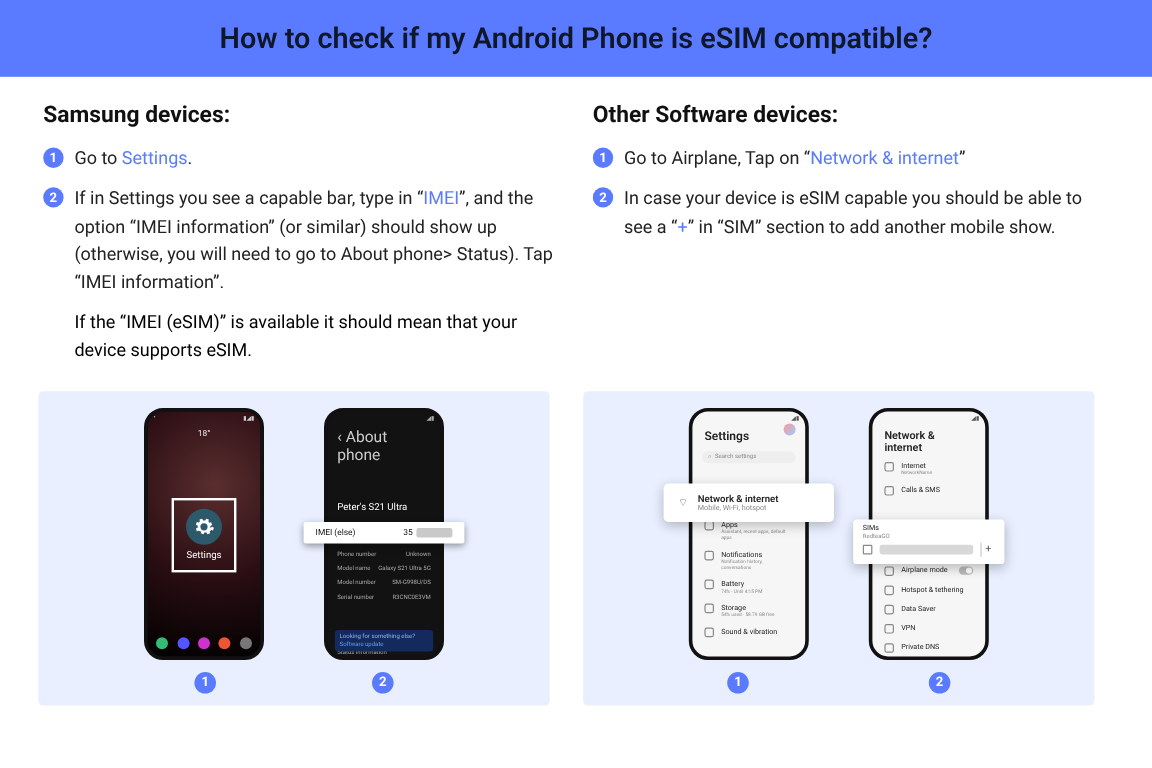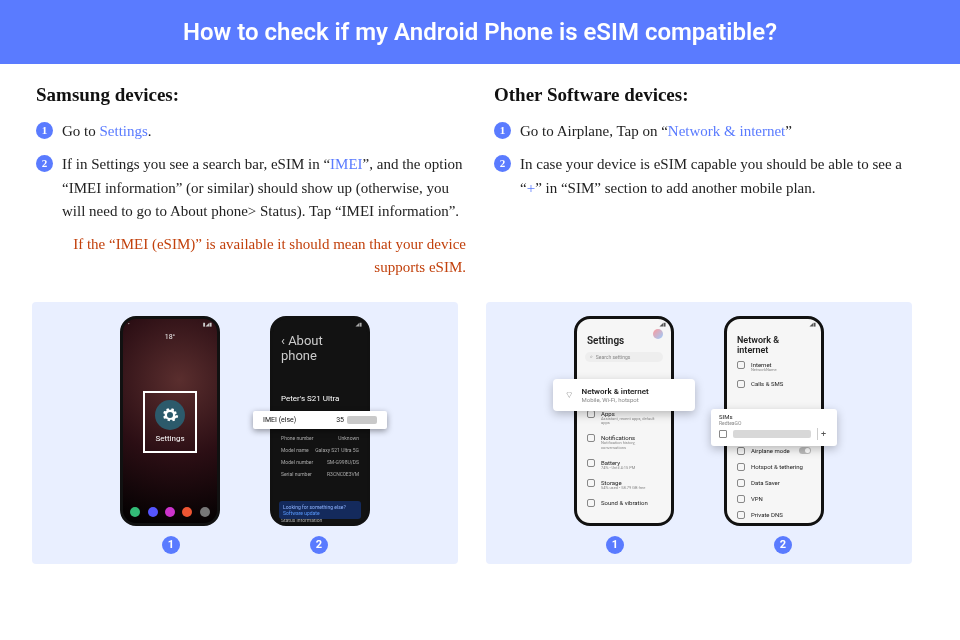--- a/index.html
+++ b/index.html
@@ -5,31 +5,30 @@
   * { box-sizing: border-box; margin: 0; padding: 0; }
   body {
     font-family: -apple-system, BlinkMacSystemFont, "Segoe UI", Roboto, Arial, sans-serif;
     background: #fff;
     width: 960px;
     height: 640px;
     overflow: hidden;
   }
   .header {
     background: #5a7bff;
-    color: #ffffff;
+    color: #0f172a;
     text-align: center;
     padding: 18px 0;
     font-size: 24px;
     font-weight: 600;
   }
   .columns {
     display: flex;
     gap: 28px;
     padding: 20px 36px 0 36px;
-    font-family: Liberation Serif, serif;
   }
   .col { flex: 1; }
   .col h2 {
     font-size: 19px;
     font-weight: 700;
     color: #111;
     margin-bottom: 14px;
   }
   ol.steps { list-style: none; counter-reset: step; }
   ol.steps > li {
@@ -49,21 +48,21 @@
     border-radius: 50%;
     background: #5a7bff;
     color: #fff;
     font-size: 11px;
     font-weight: 700;
     display: flex;
     align-items: center;
     justify-content: center;
   }
   .hl { color: #5a7bff; }
-  .extra { margin-top: 10px; padding-left: 26px; font-size: 15px; line-height: 1.55; color: #c2410c; text-align: right; }
+  .extra { margin-top: 10px; padding-left: 26px; font-size: 15px; line-height: 1.55; color: #000000; }
 
   .images-row {
     display: flex;
     gap: 28px;
     padding: 12px 48px 0 32px;
     align-items: center;
   }
   .img-block {
     flex: 1;
     background: #e9efff;
@@ -159,34 +158,34 @@
 
 <div class="columns">
 
   <div class="col">
     <h2>Samsung devices:</h2>
     <ol class="steps">
       <li>
         <span>Go to </span><span class="hl">Settings</span><span>.</span>
       </li>
       <li>
-        <span>If in Settings you see a search bar, eSIM in “</span><span class="hl">IMEI</span><span>”, and the option “IMEI information” (or similar) should show up (otherwise, you will need to go to About phone&gt; Status). Tap “IMEI information”.</span>
+        <span>If in Settings you see a capable bar, type in “</span><span class="hl">IMEI</span><span>”, and the option “IMEI information” (or similar) should show up (otherwise, you will need to go to About phone&gt; Status). Tap “IMEI information”.</span>
         <div class="extra" style="padding-left:0">If the “IMEI (eSIM)” is available it should mean that your device supports eSIM.</div>
       </li>
     </ol>
   </div>
 
   <div class="col">
     <h2>Other Software devices:</h2>
     <ol class="steps">
       <li>
         <span>Go to Airplane, Tap on “</span><span class="hl">Network &amp; internet</span><span>”</span>
       </li>
       <li>
-        <span>In case your device is eSIM capable you should be able to see a “</span><span class="hl">+</span><span>” in “SIM” section to add another mobile plan.</span>
+        <span>In case your device is eSIM capable you should be able to see a “</span><span class="hl">+</span><span>” in “SIM” section to add another mobile show.</span>
       </li>
     </ol>
   </div>
 </div>
 
 <div class="images-row">
 
   <div class="img-block">
     <div class="phones">
 

